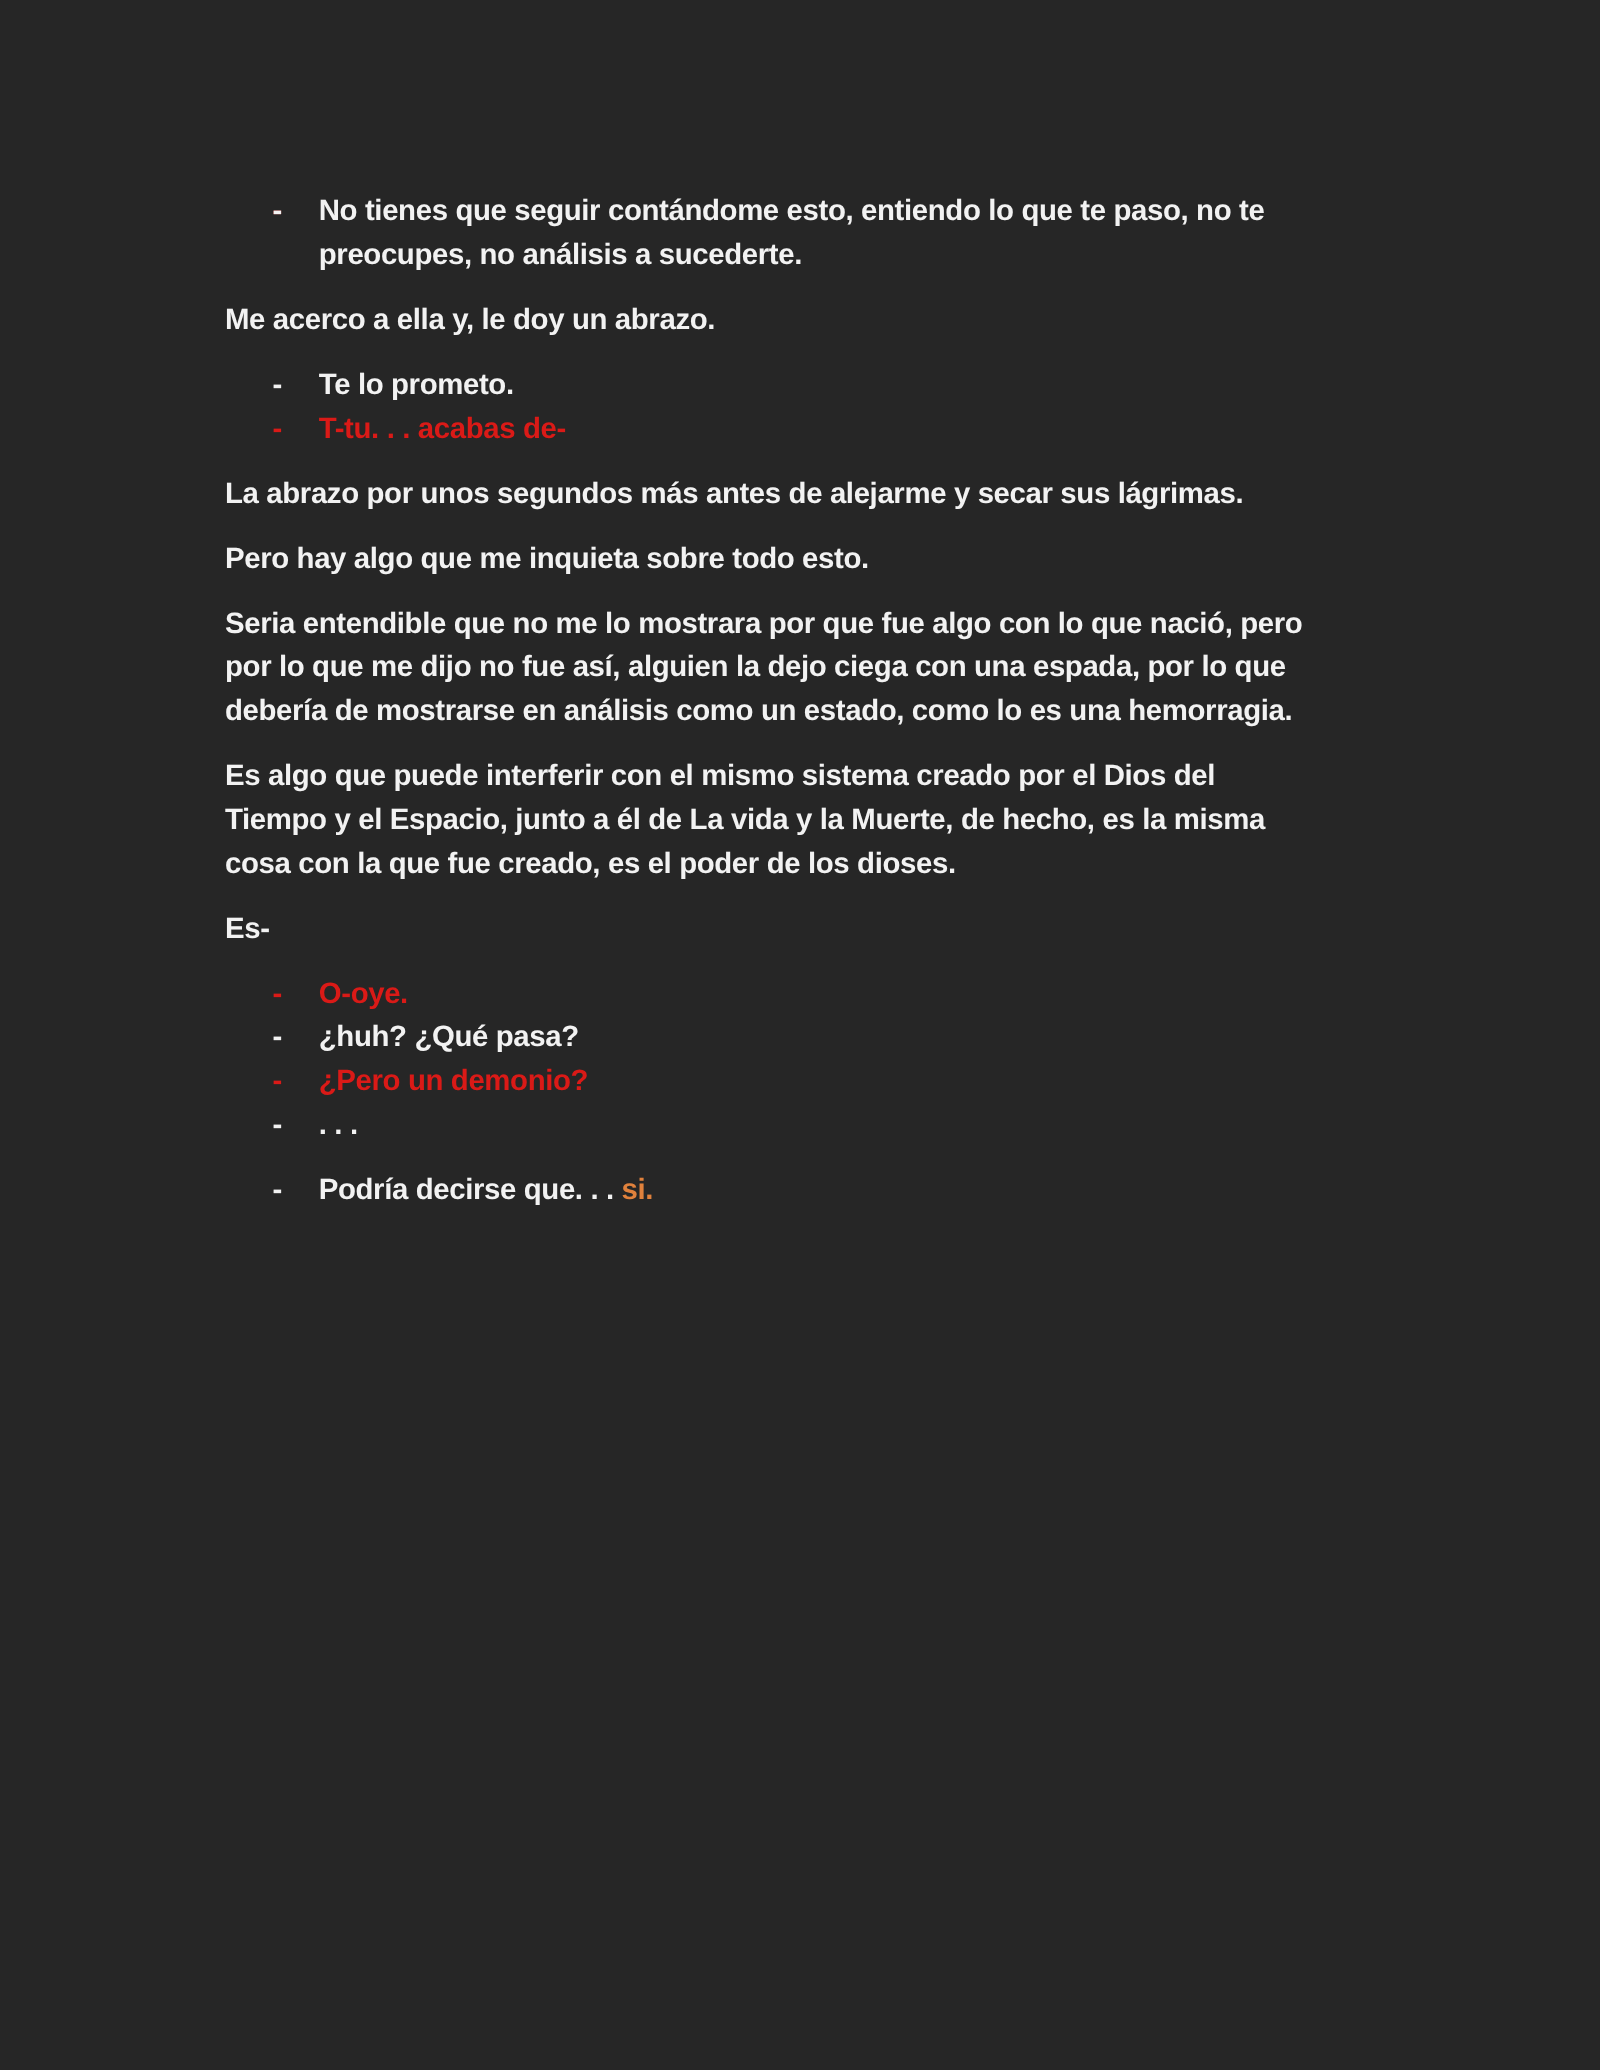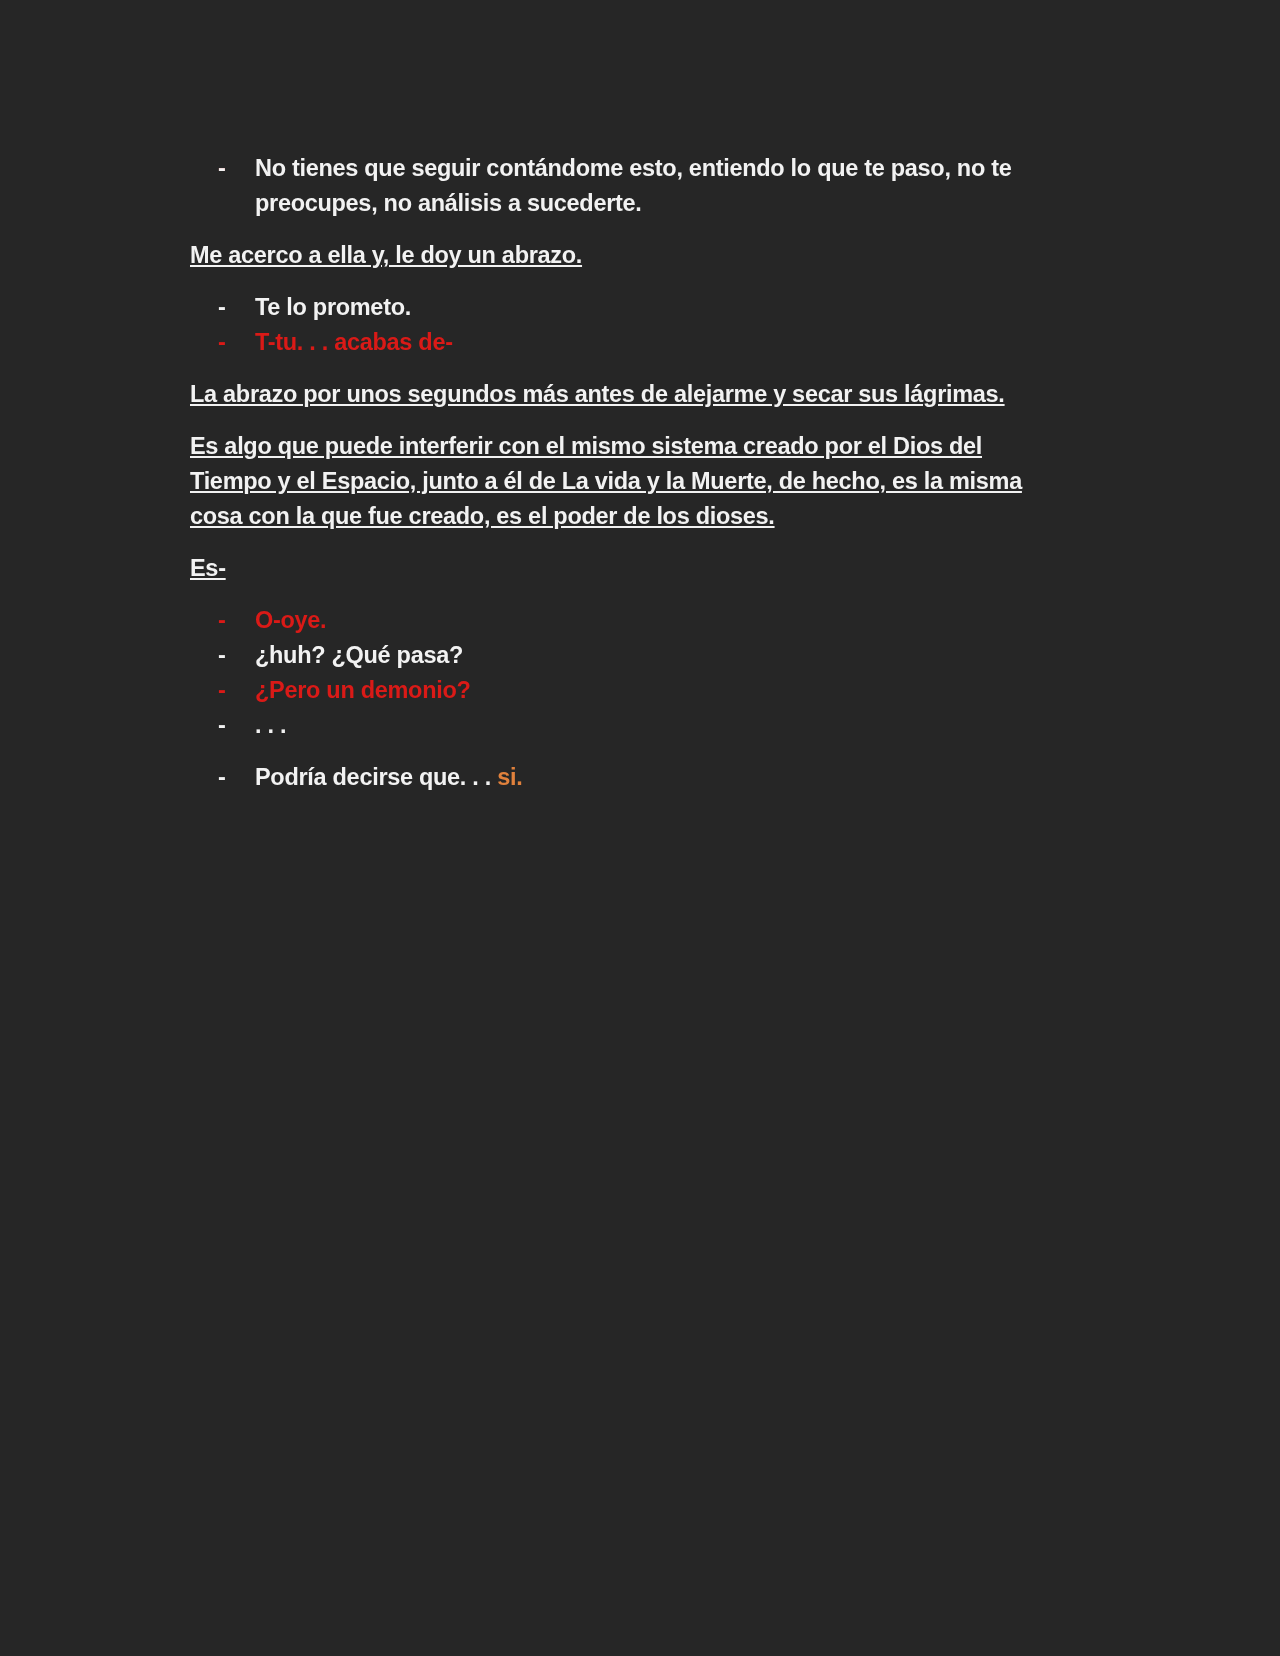--- a/index.html
+++ b/index.html
@@ -21,21 +21,21 @@
     width: 864px;
     font-family: "Liberation Sans", sans-serif;
     font-weight: 700;
     font-size: 23.5px;
     line-height: 35px;
     letter-spacing: -0.3px;
     color: var(--text, #f2f2f2);
   }
   .block { margin: 0; }
   .block + .block { margin-top: 17px; }
-  .para { margin: 10px; text-decoration: underline; }
+  .para { margin: 0; }
   .ditem {
     position: relative;
     padding-left: 75px;
   }
   .marker {
     position: absolute;
     left: 38px;
     top: 0;
   }
   .color-white { color: var(--text, #f2f2f2); }
@@ -50,20 +50,22 @@
       <div class="block dlist">
         <div class="ditem color-red"><span class="marker">-</span></div>
         <div class="ditem color-white"><span class="marker">-</span><span class="dtext">No tienes que seguir contándome esto, entiendo lo que te paso, no te preocupes, no análisis a sucederte.</span></div>
       </div>
       <p class="block para color-white">Me acerco a ella y, le doy un abrazo.</p>
       <div class="block dlist">
         <div class="ditem color-white"><span class="marker">-</span><span class="dtext">Te lo prometo.</span></div>
         <div class="ditem color-red"><span class="marker">-</span><span class="dtext">T-tu. . . acabas de-</span></div>
       </div>
       <p class="block para color-white">La abrazo por unos segundos más antes de alejarme y secar sus lágrimas.</p>
+      <p class="block para color-white">Pero hay algo que me inquieta sobre todo esto.</p>
+      <p class="block para color-white">Seria entendible que no me lo mostrara por que fue algo con lo que nació, pero por lo que me dijo no fue así, alguien la dejo ciega con una espada, por lo que debería de mostrarse en análisis como un estado, como lo es una hemorragia.</p>
       <p class="block para color-white">Es algo que puede interferir con el mismo sistema creado por el Dios del Tiempo y el Espacio, junto a él de La vida y la Muerte, de hecho, es la misma cosa con la que fue creado, es el poder de los dioses.</p>
       <p class="block para color-white">Es-</p>
       <div class="block dlist">
         <div class="ditem color-red"><span class="marker">-</span><span class="dtext">O-oye.</span></div>
         <div class="ditem color-white"><span class="marker">-</span><span class="dtext">¿huh? ¿Qué pasa?</span></div>
         <div class="ditem color-red"><span class="marker">-</span><span class="dtext">¿Pero un demonio?</span></div>
         <div class="ditem color-white"><span class="marker">-</span><span class="dtext">. . .</span></div>
       </div>
       <div class="block dlist">
         <div class="ditem color-white"><span class="marker">-</span><span class="dtext"><span class="color-white">Podría decirse que. . . </span><span class="color-orange">si.</span></span></div>

